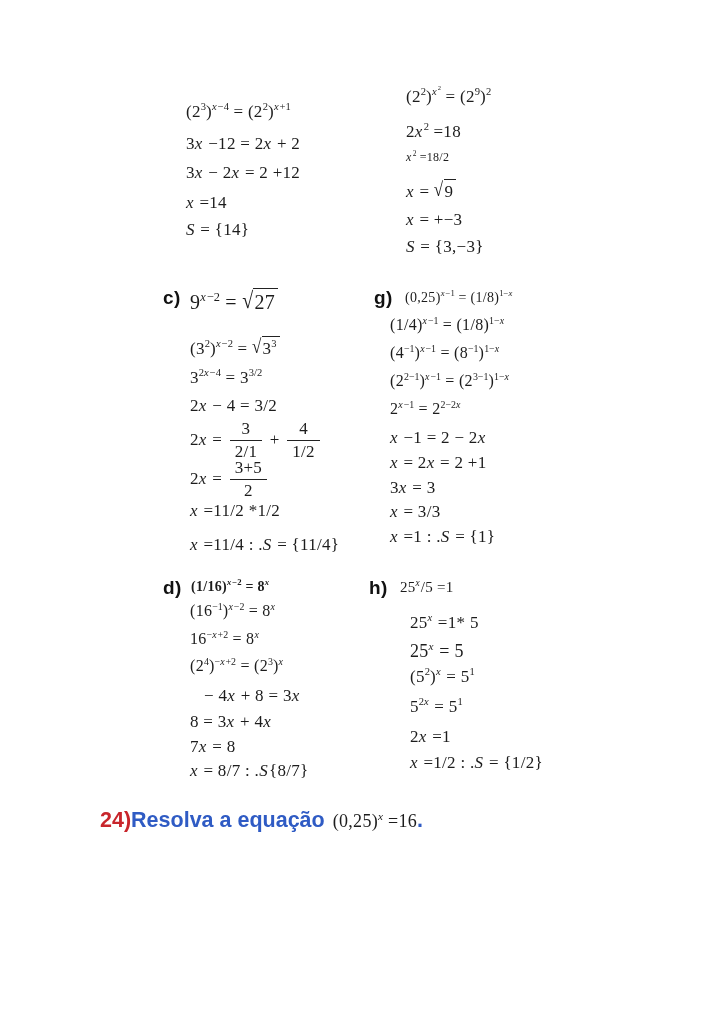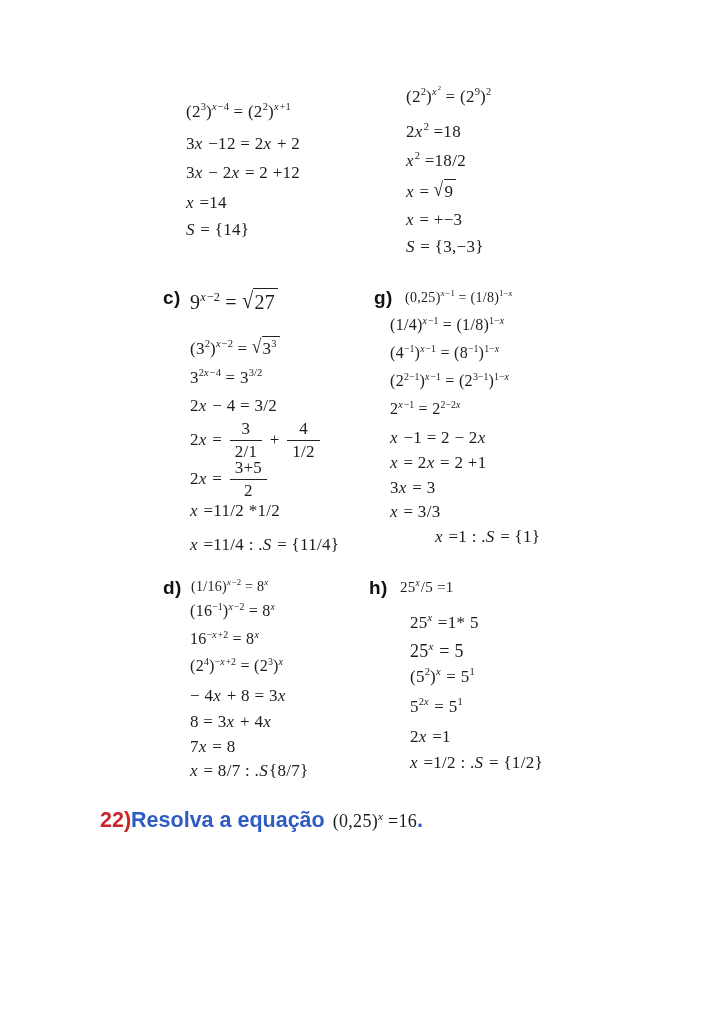--- a/index.html
+++ b/index.html
@@ -81,21 +81,21 @@
 
 <div class="page">
   <div id="equations-area">
       <div class="math-line" style="left: 186px; top: 101px; font-size: 17px;">(2<sup>3</sup>)<sup><i>x</i>−4</sup> = (2<sup>2</sup>)<sup><i>x</i>+1</sup></div>
       <div class="math-line" style="left: 186px; top: 133px; font-size: 17px;">3<i>x</i> −12 = 2<i>x</i> + 2</div>
       <div class="math-line" style="left: 186px; top: 162px; font-size: 17px;">3<i>x</i> − 2<i>x</i> = 2 +12</div>
       <div class="math-line" style="left: 186px; top: 192px; font-size: 17px;"><i>x</i> =14</div>
       <div class="math-line" style="left: 186px; top: 219px; font-size: 17px;"><i>S</i> = {14}</div>
       <div class="math-line" style="left: 406px; top: 86px; font-size: 17px;">(2<sup>2</sup>)<sup><i>x</i><sup>2</sup></sup> = (2<sup>9</sup>)<sup>2</sup></div>
       <div class="math-line" style="left: 406px; top: 121px; font-size: 17px;">2<i>x</i><sup>2</sup> =18</div>
-      <div class="math-line" style="left: 406px; top: 150px; font-size: 17px;"><i>x</i><sup>2</sup> =18/2</div>
+      <div class="math-line" style="left: 406px; top: 150px; font-size: 12px;"><i>x</i><sup>2</sup> =18/2</div>
       <div class="math-line" style="left: 406px; top: 179px; font-size: 17px;"><i>x</i> = <span class="sqrt"><span class="rad">√</span><span class="radicand">9</span></span></div>
       <div class="math-line" style="left: 406px; top: 209px; font-size: 17px;"><i>x</i> = +−3</div>
       <div class="math-line" style="left: 406px; top: 236px; font-size: 17px;"><i>S</i> = {3,−3}</div>
       <div class="sec-label" style="left: 163px; top: 287px;">c)</div>
       <div class="math-line" style="left: 190px; top: 288px; font-size: 20px;">9<sup><i>x</i>−2</sup> = <span class="sqrt"><span class="rad">√</span><span class="radicand">27</span></span></div>
       <div class="math-line" style="left: 190px; top: 336px; font-size: 17px;">(3<sup>2</sup>)<sup><i>x</i>−2</sup> = <span class="sqrt"><span class="rad">√</span><span class="radicand">3<sup>3</sup></span></span></div>
       <div class="math-line" style="left: 190px; top: 367px; font-size: 17px;">3<sup>2<i>x</i>−4</sup> = 3<sup>3/2</sup></div>
       <div class="math-line" style="left: 190px; top: 395px; font-size: 17px;">2<i>x</i> − 4 = 3/2</div>
       <div class="math-line" style="left: 190px; top: 419px; font-size: 17px;">2<i>x</i> = <span class="frac"><span class="fnum">3</span><span class="fden">2/1</span></span> + <span class="frac"><span class="fnum">4</span><span class="fden">1/2</span></span></div>
       <div class="math-line" style="left: 190px; top: 458px; font-size: 17px;">2<i>x</i> = <span class="frac"><span class="fnum">3+5</span><span class="fden">2</span></span></div>
@@ -104,35 +104,35 @@
       <div class="sec-label" style="left: 374px; top: 287px;">g)</div>
       <div class="math-line" style="left: 405px; top: 289px; font-size: 14px;">(0,25)<sup><i>x</i>−1</sup> = (1/8)<sup>1−<i>x</i></sup></div>
       <div class="math-line" style="left: 390px; top: 315px; font-size: 16px;">(1/4)<sup><i>x</i>−1</sup> = (1/8)<sup>1−<i>x</i></sup></div>
       <div class="math-line" style="left: 390px; top: 343px; font-size: 16px;">(4<sup>−1</sup>)<sup><i>x</i>−1</sup> = (8<sup>−1</sup>)<sup>1−<i>x</i></sup></div>
       <div class="math-line" style="left: 390px; top: 371px; font-size: 16px;">(2<sup>2−1</sup>)<sup><i>x</i>−1</sup> = (2<sup>3−1</sup>)<sup>1−<i>x</i></sup></div>
       <div class="math-line" style="left: 390px; top: 399px; font-size: 16px;">2<sup><i>x</i>−1</sup> = 2<sup>2−2<i>x</i></sup></div>
       <div class="math-line" style="left: 390px; top: 427px; font-size: 17px;"><i>x</i> −1 = 2 − 2<i>x</i></div>
       <div class="math-line" style="left: 390px; top: 452px; font-size: 17px;"><i>x</i> = 2<i>x</i> = 2 +1</div>
       <div class="math-line" style="left: 390px; top: 477px; font-size: 17px;">3<i>x</i> = 3</div>
       <div class="math-line" style="left: 390px; top: 501px; font-size: 17px;"><i>x</i> = 3/3</div>
-      <div class="math-line" style="left: 390px; top: 526px; font-size: 17px; margin-left: 45px;"><i>x</i> =1 : .<i>S</i> = {1}</div>
+      <div class="math-line" style="left: 390px; top: 526px; font-size: 17px;"><i>x</i> =1 : .<i>S</i> = {1}</div>
       <div class="sec-label" style="left: 163px; top: 577px;">d)</div>
-      <div class="math-line" style="left: 191px; top: 578px; font-size: 14px;">(1/16)<sup><i>x</i>−2</sup> = 8<sup><i>x</i></sup></div>
+      <div class="math-line" style="left: 191px; top: 578px; font-size: 14px; font-weight: bold;">(1/16)<sup><i>x</i>−2</sup> = 8<sup><i>x</i></sup></div>
       <div class="math-line" style="left: 190px; top: 601px; font-size: 16px;">(16<sup>−1</sup>)<sup><i>x</i>−2</sup> = 8<sup><i>x</i></sup></div>
       <div class="math-line" style="left: 190px; top: 629px; font-size: 16px;">16<sup>−<i>x</i>+2</sup> = 8<sup><i>x</i></sup></div>
       <div class="math-line" style="left: 190px; top: 656px; font-size: 16px;">(2<sup>4</sup>)<sup>−<i>x</i>+2</sup> = (2<sup>3</sup>)<sup><i>x</i></sup></div>
-      <div class="math-line" style="left: 190px; top: 685px; font-size: 17px;">− 4<i>x</i> + 8 = 3<i>x</i></div>
+      <div class="math-line" style="left: 204px; top: 685px; font-size: 17px;">− 4<i>x</i> + 8 = 3<i>x</i></div>
       <div class="math-line" style="left: 190px; top: 711px; font-size: 17px;">8 = 3<i>x</i> + 4<i>x</i></div>
       <div class="math-line" style="left: 190px; top: 736px; font-size: 17px;">7<i>x</i> = 8</div>
       <div class="math-line" style="left: 190px; top: 760px; font-size: 17px;"><i>x</i> = 8/7 : .<i>S</i>{8/7}</div>
       <div class="sec-label" style="left: 369px; top: 577px;">h)</div>
       <div class="math-line" style="left: 400px; top: 578px; font-size: 15px; text-align: center;">25<sup><i>x</i></sup>/5 =1</div>
       <div class="math-line" style="left: 410px; top: 612px; font-size: 17px;">25<sup><i>x</i></sup> =1* 5</div>
       <div class="math-line" style="left: 410px; top: 640px; font-size: 18px;">25<sup><i>x</i></sup> = 5</div>
       <div class="math-line" style="left: 410px; top: 666px; font-size: 17px;">(5<sup>2</sup>)<sup><i>x</i></sup> = 5<sup>1</sup></div>
       <div class="math-line" style="left: 410px; top: 696px; font-size: 17px;">5<sup>2<i>x</i></sup> = 5<sup>1</sup></div>
       <div class="math-line" style="left: 410px; top: 726px; font-size: 17px;">2<i>x</i> =1</div>
       <div class="math-line" style="left: 410px; top: 752px; font-size: 17px;"><i>x</i> =1/2 : .<i>S</i> = {1/2}</div>
     </div>
   <div class="footer">
-    <span class="q-number">22)</span><span class="q-title">Resolva a equação</span><span class="q-eq">(0,25)<sup><i>x</i></sup> =16</span><span class="q-period">.</span>
+    <span class="q-number">24)</span><span class="q-title">Resolva a equação</span><span class="q-eq">(0,25)<sup><i>x</i></sup> =16</span><span class="q-period">.</span>
   </div>
 </div>
 
 </body></html>

